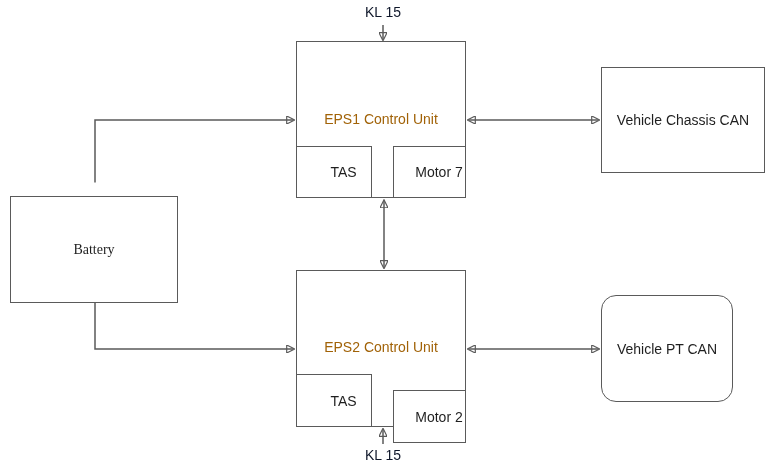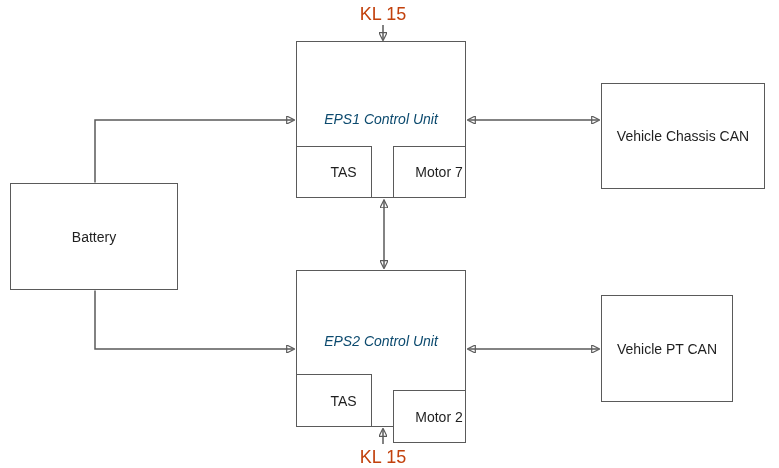--- a/index.html
+++ b/index.html
@@ -31,35 +31,34 @@
   .box.eps {
     display: block;
     background: transparent;
   }
   .eps-label {
     position: absolute;
     left: 0;
     width: 100%;
     text-align: center;
     font-size: 14px;
-    color: #0c4a6e;
-    font-style: italic;
+    color: #a16207;
   }
   #eps1 .eps-label { top: 69px; }
-  #eps2 .eps-label { top: 62px; }
+  #eps2 .eps-label { top: 68px; }
   .sub-box {
     background: #ffffff;
     padding-left: 19px;
   }
   .free-label {
     position: absolute;
     width: 80px;
     text-align: center;
-    font-size: 18px;
-    color: #c2410c;
+    font-size: 14px;
+    color: #0f172a;
   }
   svg.wires {
     position: absolute;
     left: 0;
     top: 0;
     width: 779px;
     height: 468px;
     pointer-events: none;
   }
   svg.wires path {
@@ -85,45 +84,45 @@
     <path d="M468.5,120 L598.5,120" marker-start="url(#arr)" marker-end="url(#arr)"></path>
     <path d="M468.5,349 L598.5,349" marker-start="url(#arr)" marker-end="url(#arr)"></path>
     <path d="M384,201 L384,267.5" marker-start="url(#arr)" marker-end="url(#arr)"></path>
     <path d="M383,444 L383,429.5" marker-end="url(#arr)"></path>
   </svg>
 
   <div class="free-label" style="left:343px; top:4px;">KL 15</div>
 
   <div class="free-label" style="left:343px; top:447px;">KL 15</div>
 
-  <div class="box" style="left:10px; top:183px; width:168px; height:107px;">
+  <div class="box" style="left:10px; top:196px; width:168px; height:107px;font-family:Liberation Serif, serif;">
     <span>Battery</span>
   </div>
 
   <div class="box eps" id="eps1" style="left:296px; top:41px; width:170px; height:157px;">
     <span class="eps-label">EPS1 Control Unit</span>
   </div>
   <div class="box sub-box" style="left:296px; top:146px; width:76px; height:52px;">
     <span>TAS</span>
   </div>
   <div class="box sub-box" style="left:393px; top:146px; width:73px; height:52px;">
     <span>Motor 7</span>
   </div>
 
-  <div class="box" style="left:601px; top:67px; width:164px; height:106px;margin-top:16px;">
+  <div class="box" style="left:601px; top:67px; width:164px; height:106px;">
     <span>Vehicle Chassis CAN</span>
   </div>
 
   <div class="box eps" id="eps2" style="left:296px; top:270px; width:170px; height:157px;">
     <span class="eps-label">EPS2 Control Unit</span>
   </div>
   <div class="box sub-box" style="left:296px; top:374px; width:76px; height:53px;">
     <span>TAS</span>
   </div>
   <div class="box sub-box" style="left:393px; top:390px; width:73px; height:53px;">
     <span>Motor 2</span>
   </div>
 
-  <div class="box" style="left:601px; top:295px; width:132px; height:107px;">
+  <div class="box" style="left:601px; top:295px; width:132px; height:107px;border-radius:15px;">
     <span>Vehicle PT CAN</span>
   </div>
 
 </div>
 
 </body></html>

